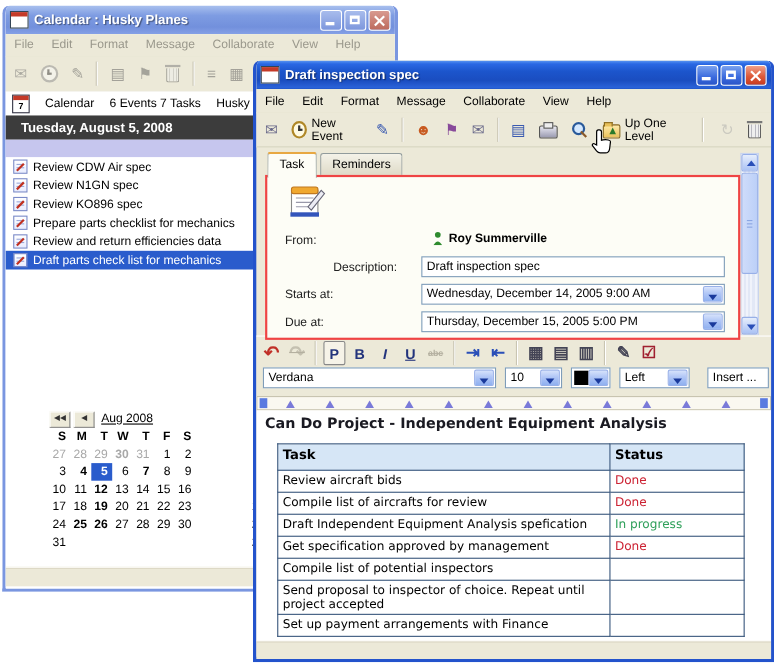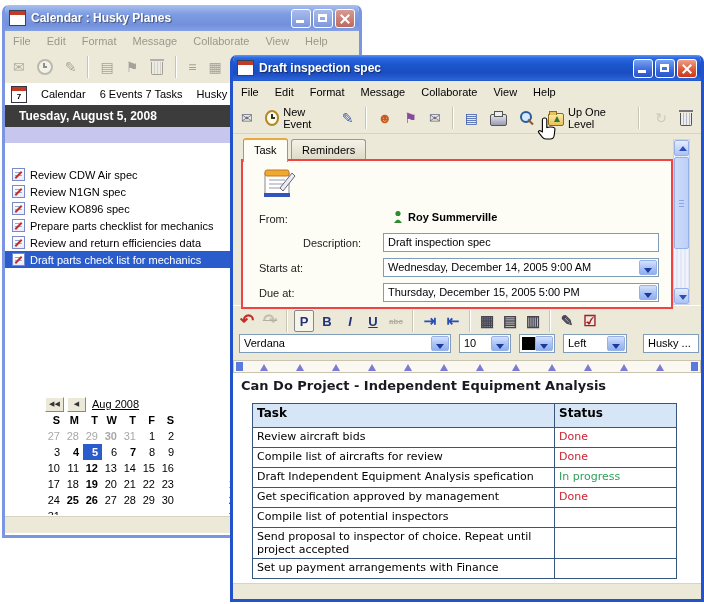--- a/index.html
+++ b/index.html
@@ -61,21 +61,21 @@
   .cw-toolbar{top:46px;height:32px;}
   .cw-infobar{position:absolute;left:0;right:0;top:78px;height:22px;background:#fff;display:flex;
               align-items:center;gap:14px;padding-left:6px;border-bottom:1px solid #e4e4e4;}
   .ib-ico{width:14px;height:15px;border:1px solid #334;background:#fff;position:relative;flex:none;
           font-size:8px;font-weight:bold;text-align:center;line-height:20px;}
   .ib-ico::before{content:"";position:absolute;top:0;left:0;right:0;height:4px;background:#c43a28;}
   .cw-date{position:absolute;left:0;right:0;top:100px;height:22px;background:#3c3c3c;color:#fff;
            font-weight:bold;font-size:12px;line-height:22px;padding-left:14px;box-sizing:border-box;}
   .cw-today{position:absolute;left:0;right:0;top:122px;height:16px;background:#c6c6ee;color:#1a1a66;
             font-weight:bold;text-align:right;line-height:16px;padding-right:10px;box-sizing:border-box;}
-  .cw-list{position:absolute;left:0;right:0;top:138px;height:372px;background:#fff;margin-top:23px;}
+  .cw-list{position:absolute;left:0;right:0;top:138px;height:372px;background:#fff;}
   .task-item{display:flex;align-items:center;gap:5px;height:17px;padding-left:7px;}
   .task-item.sel{background:#2a5ccc;color:#fff;}
   .tl-ico{width:11px;height:11px;border:1px solid #7a8ac8;background:linear-gradient(#fff,#e8ecff);position:relative;flex:none;}
   .tl-ico::before{content:"";position:absolute;left:2px;top:3px;right:2px;height:1px;background:#9aa8d8;box-shadow:0 3px 0 #9aa8d8;}
   .tl-ico::after{content:"";position:absolute;width:9px;height:2px;background:#c03020;transform:rotate(-45deg);left:1px;top:5px;}
   .minical{position:absolute;left:40px;top:230px;width:280px;}
   .mc-nav{display:flex;align-items:center;gap:3px;height:16px;}
   .mc-btn{width:17px;height:13px;background:#ece9d8;border:1px solid;border-color:#fff #888 #888 #fff;
           font-size:7px;line-height:12px;text-align:center;color:#333;}
   .mc-month{text-decoration:underline;margin-left:3px;}
@@ -494,21 +494,21 @@
           <span>10</span>
           <span class="dd"></span></div>
         <div class="combo" style="left:286px;width:36px;">
           <span id="swatch" style="position: absolute; left: 2px; top: 2px; width: 13px; height: 13px; background: rgb(0, 0, 0);"></span>
           <span class="dd"></span>
           </div>
         <div class="combo" style="left:330px;width:64px;">
           <span>Left</span>
           <span class="dd"></span></div>
         <div class="combo" style="left:410px;width:56px;">
-          <span>Husky ...</span></div>
+          <span>Insert ...</span></div>
       </div>
     </div>
 
     <div class="ruler" id="ruler">
       <span class="rend" style="left:2px;"></span>
       <span class="rend" style="right:2px;"></span>
     <span class="rstop" style="left: 26px;"></span>
         <span class="rstop" style="left: 62px;"></span>
         <span class="rstop" style="left: 98px;"></span>
         <span class="rstop" style="left: 134px;"></span>

